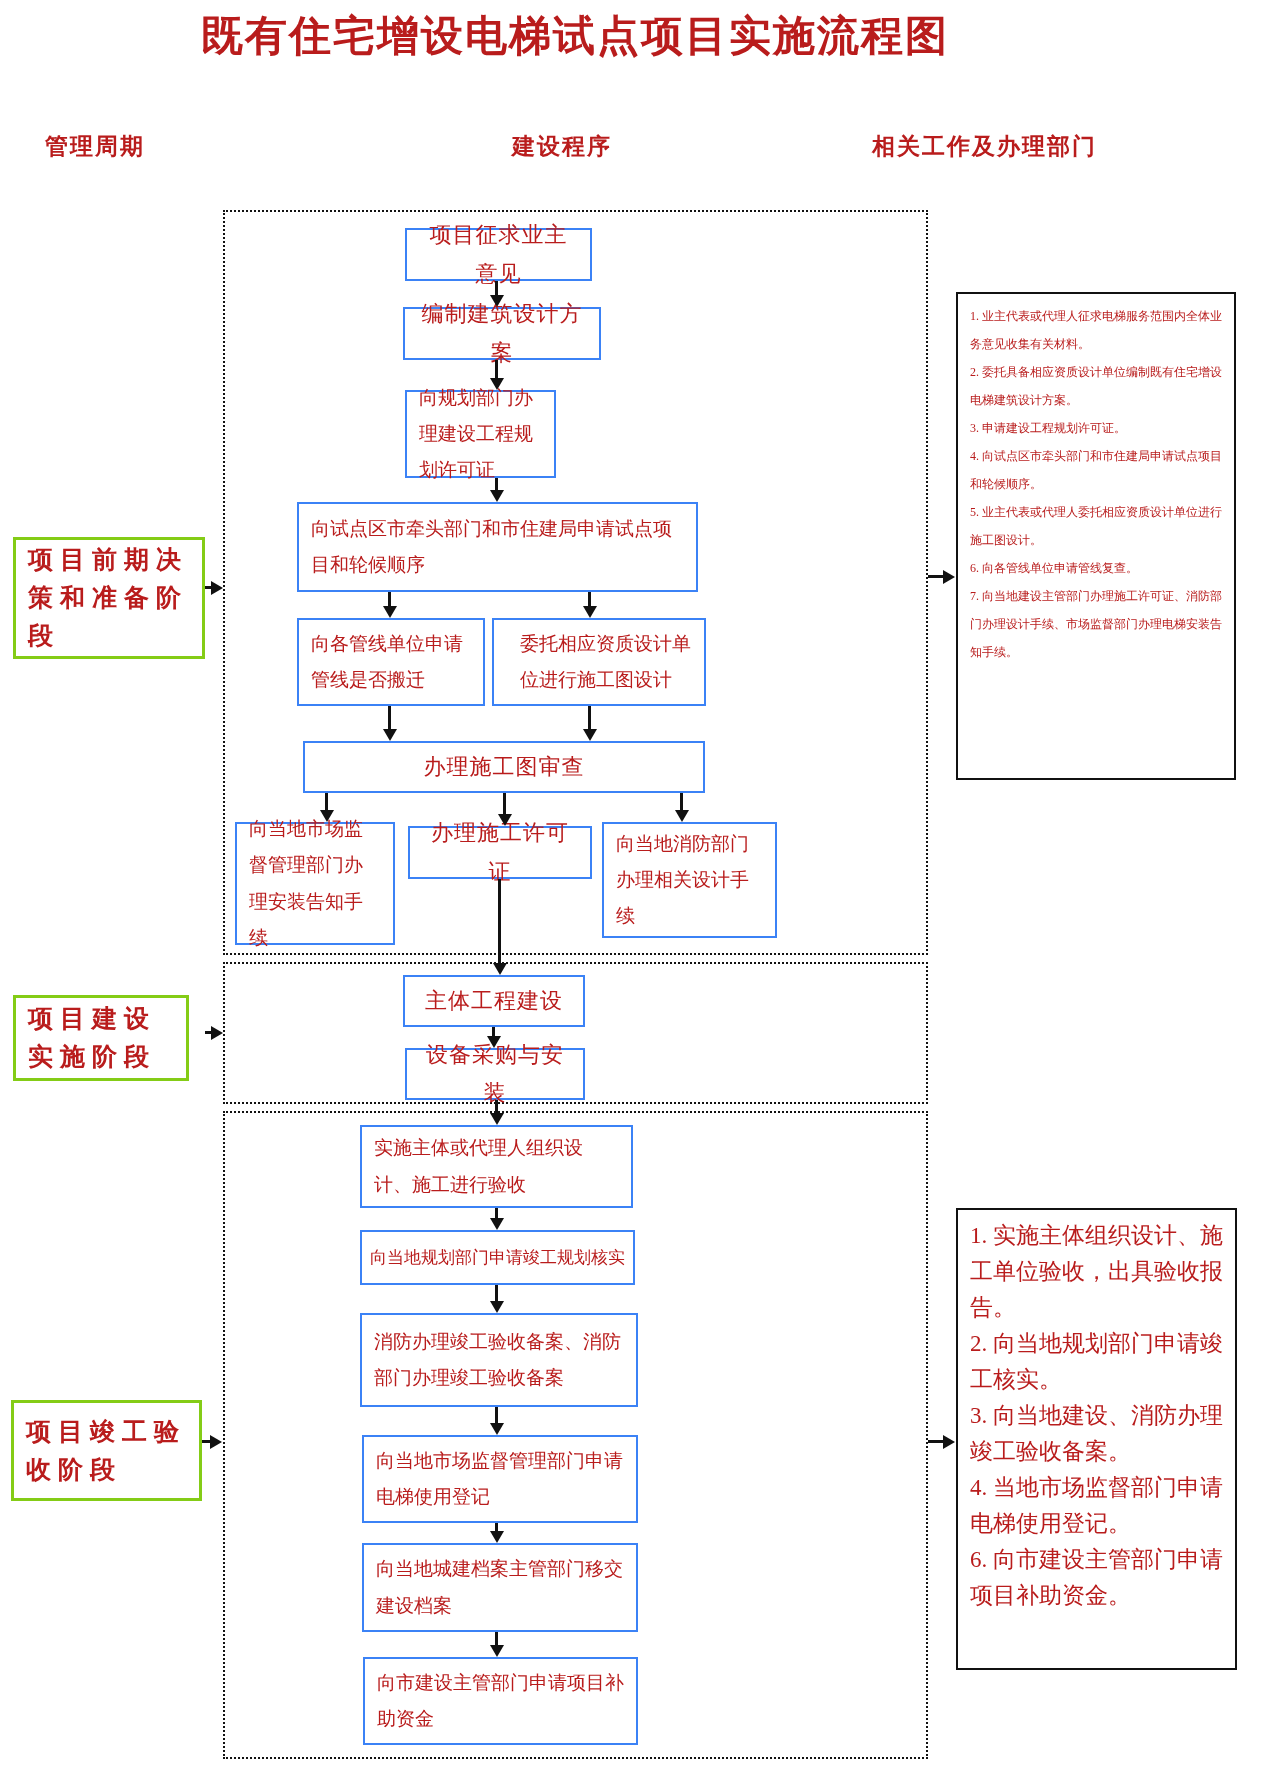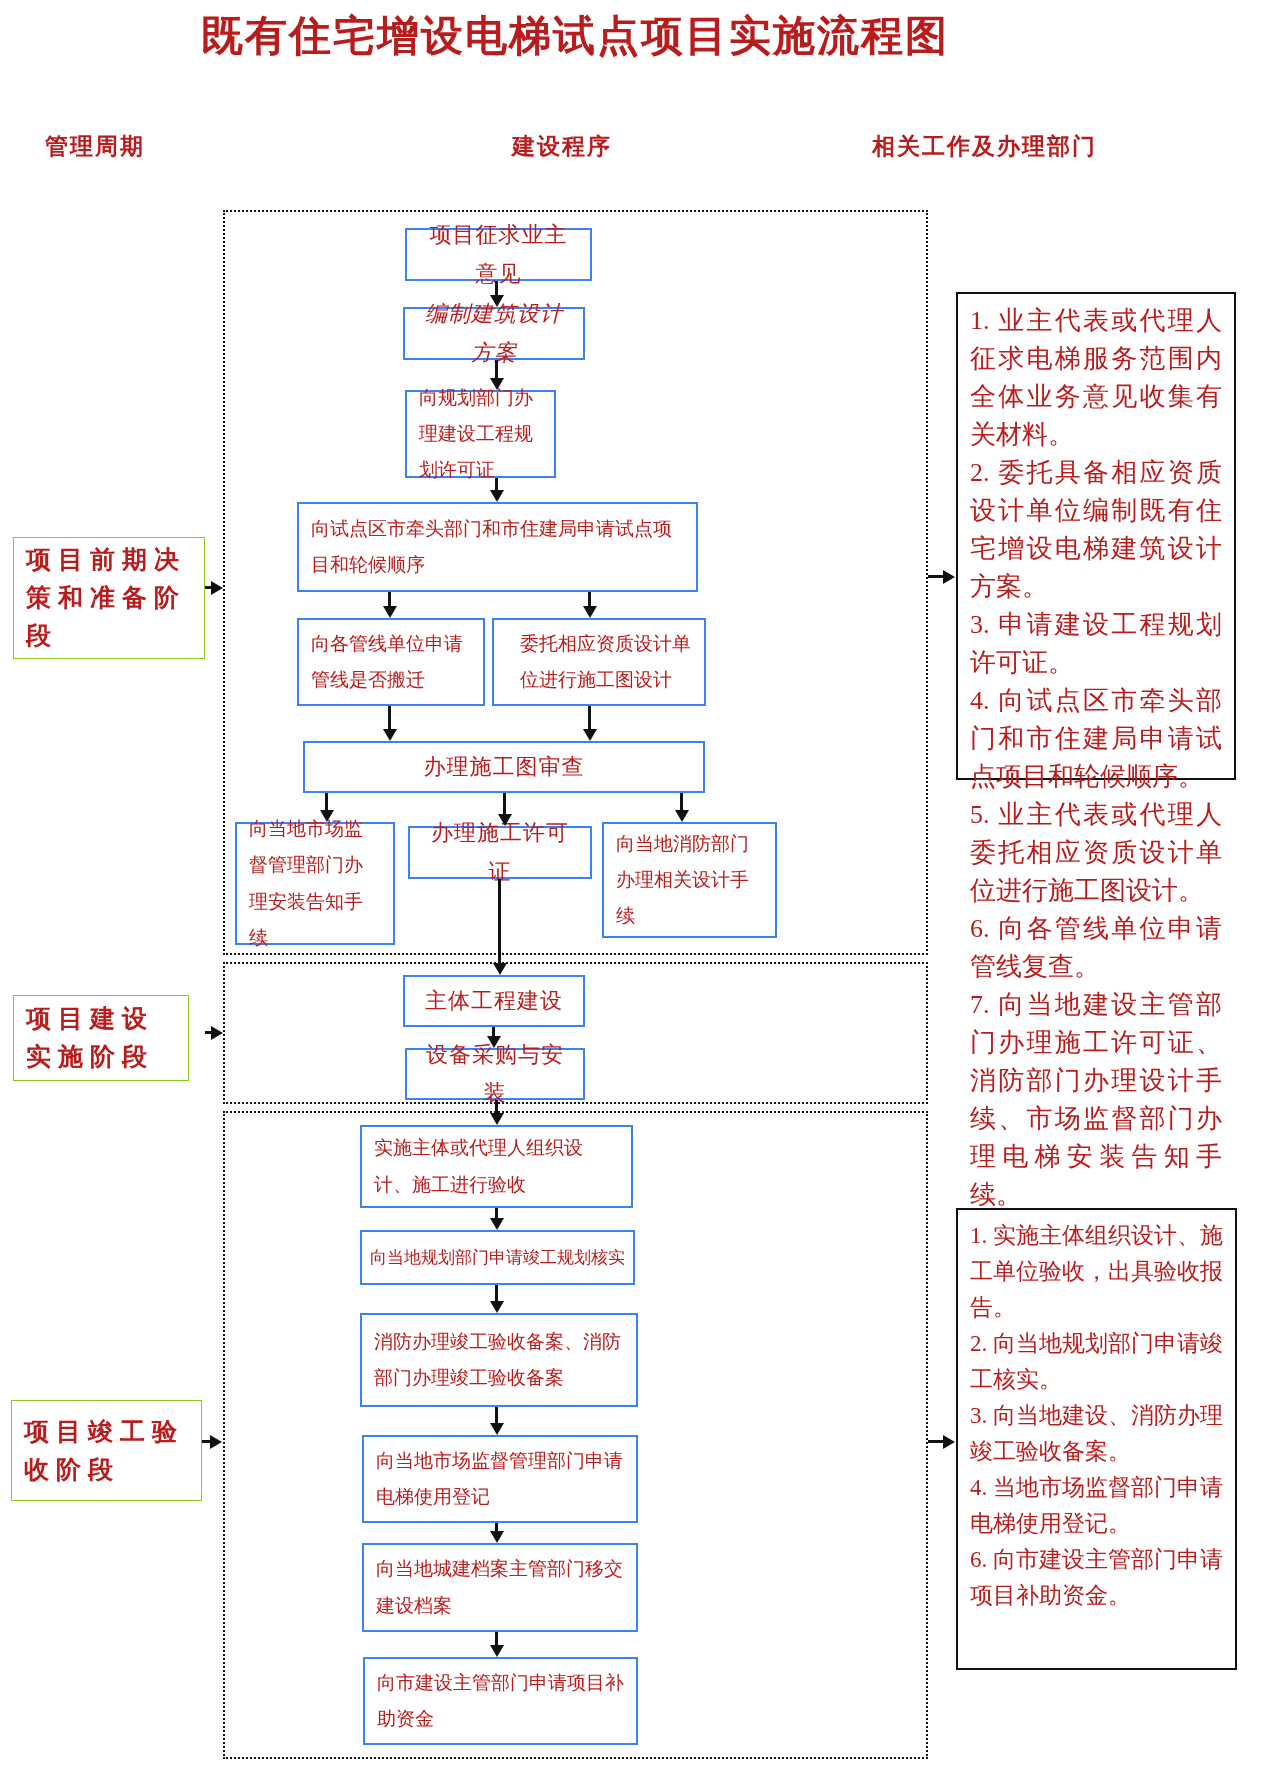--- a/index.html
+++ b/index.html
@@ -8,25 +8,25 @@
   .title{position:absolute;left:0;top:8px;width:1150px;text-align:center;
          font-size:42px;font-weight:bold;letter-spacing:2px;}
   .colhead{position:absolute;font-size:23px;font-weight:bold;letter-spacing:2px;white-space:nowrap;}
   .phase{position:absolute;border:2px dotted #111;box-sizing:border-box;}
   .fbox{position:absolute;border:2px solid #3b82f6;box-sizing:border-box;background:#fff;
         display:flex;align-items:center;font-size:22px;line-height:1.75;
         padding:0 12px;letter-spacing:1px;}
   .fbox.center{justify-content:center;text-align:center;}
   .fbox.ml{font-size:19px;letter-spacing:0;line-height:1.9;text-align:left;}
   .fbox.small{font-size:17px;letter-spacing:0;justify-content:center;white-space:nowrap;padding:0 4px;}
-  .stage{position:absolute;border:1px solid #84cc16;box-sizing:border-box;background:#fff;
+  .stage{position:absolute;border:3px solid #84cc16;box-sizing:border-box;background:#fff;
          display:flex;align-items:center;font-weight:bold;font-size:25px;
          letter-spacing:7px;line-height:38px;padding:0 12px;}
   .note{position:absolute;border:2px solid #111;box-sizing:border-box;background:#fff;padding:8px 12px;}
-  .note-item{font-size:26px;line-height:38px;text-align:justify;}
+  .note-item{font-size:12px;line-height:28px;text-align:justify;}
   .note.big .note-item{font-size:23px;line-height:36px;}
   .varrow{position:absolute;width:3px;background:#111;}
   .varrow::after{content:"";position:absolute;bottom:-12px;left:-5.5px;width:0;height:0;
                  border-left:7px solid transparent;border-right:7px solid transparent;
                  border-top:12px solid #111;}
   .harrow{position:absolute;height:3px;background:#111;}
   .harrow::after{content:"";position:absolute;right:-12px;top:-5.5px;width:0;height:0;
                  border-top:7px solid transparent;border-bottom:7px solid transparent;
                  border-left:12px solid #111;}
 </style>
@@ -43,21 +43,21 @@
 
   <div class="phase" style="left:223px;top:210px;width:705px;height:745px;"></div>
   <div class="phase" style="left:223px;top:962px;width:705px;height:142px;"></div>
   <div class="phase" style="left:223px;top:1111px;width:705px;height:648px;"></div>
 
   <div class="stage" style="left:13px;top:537px;width:192px;height:122px;">项目前期决策和准备阶段</div>
   <div class="stage" style="left:13px;top:995px;width:176px;height:86px;">项目建设实施阶段</div>
   <div class="stage" style="left:11px;top:1400px;width:191px;height:101px;">项目竣工验收阶段</div>
 
   <div class="fbox center" style="left:405px;top:228px;width:187px;height:53px;">项目征求业主意见</div>
-  <div class="fbox center" style="left:403px;top:307px;width:182px;height:53px;font-style:italic;">编制建筑设计方案</div>
+  <div class="fbox center" style="left:403px;top:307px;width:198px;height:53px;">编制建筑设计方案</div>
   <div class="fbox ml" style="left:405px;top:390px;width:151px;height:88px;">向规划部门办理建设工程规划许可证</div>
   <div class="fbox ml" style="left:297px;top:502px;width:401px;height:90px;">向试点区市牵头部门和市住建局申请试点项目和轮候顺序</div>
   <div class="fbox ml" style="left:297px;top:618px;width:188px;height:88px;">向各管线单位申请管线是否搬迁</div>
   <div class="fbox ml" style="left:492px;top:618px;width:214px;height:88px;padding-left:26px;">委托相应资质设计单位进行施工图设计</div>
   <div class="fbox center" style="left:303px;top:741px;width:402px;height:52px;">办理施工图审查</div>
   <div class="fbox ml" style="left:235px;top:822px;width:160px;height:123px;">向当地市场监督管理部门办理安装告知手续</div>
   <div class="fbox center" style="left:408px;top:826px;width:184px;height:53px;">办理施工许可证</div>
   <div class="fbox ml" style="left:602px;top:822px;width:175px;height:116px;">向当地消防部门办理相关设计手续</div>
 
   <div class="fbox center" style="left:403px;top:975px;width:182px;height:52px;">主体工程建设</div>

